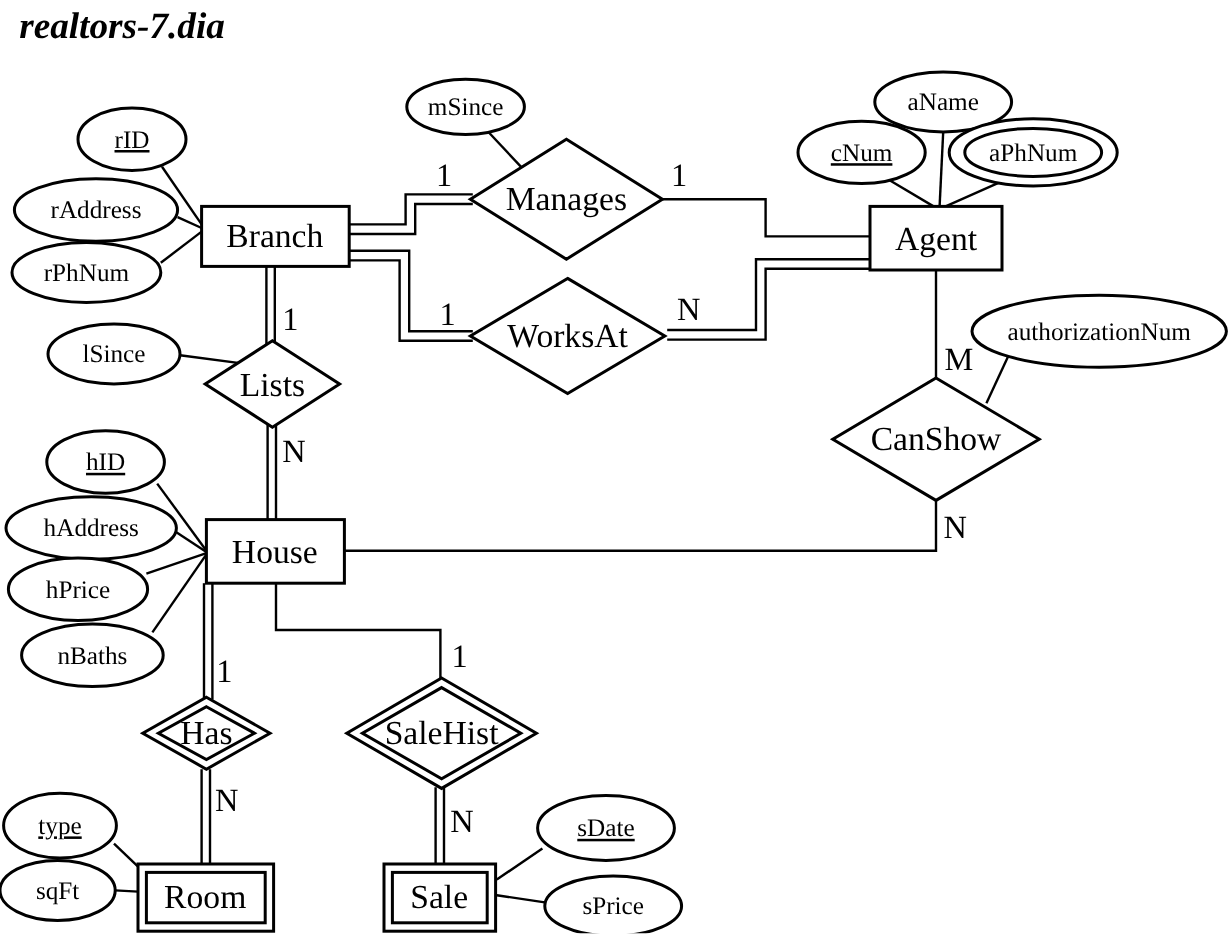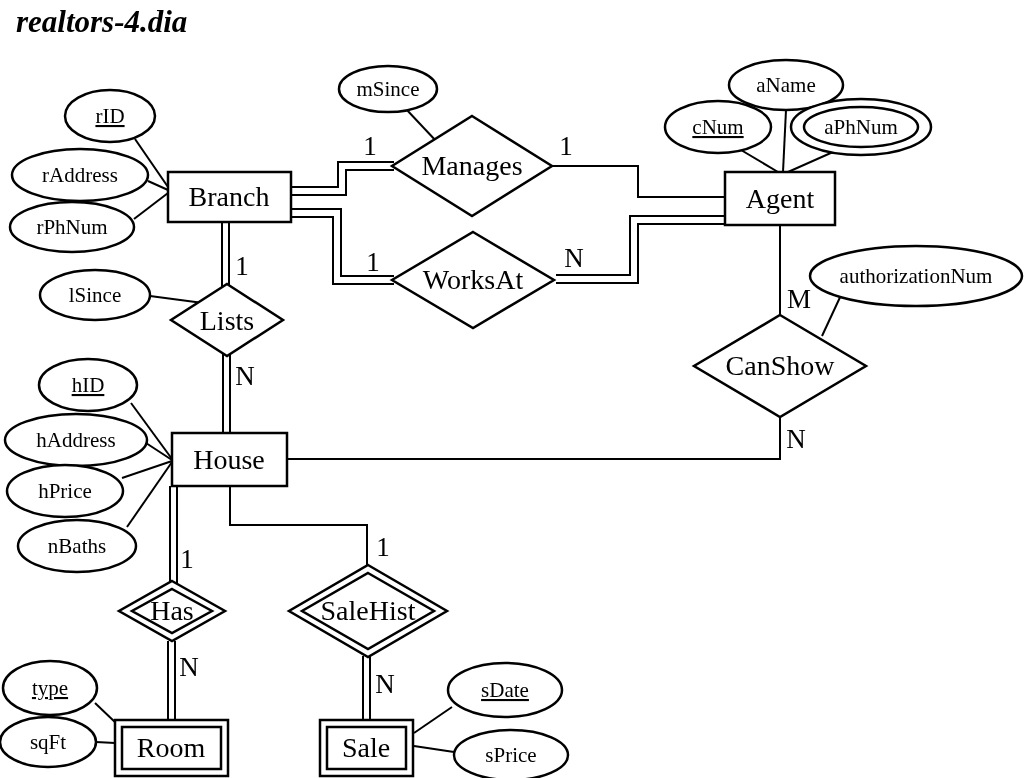--- a/index.html
+++ b/index.html
@@ -25,21 +25,21 @@
   .lbl-entity { font-size: 28px; text-anchor: middle; }
   .lbl-rel    { font-size: 28px; text-anchor: middle; }
   .lbl-attr   { font-size: 21px; text-anchor: middle; }
   .lbl-card   { font-size: 27px; text-anchor: middle; }
   .key { text-decoration: underline; }
 </style>
 </head>
 <body>
 
 <div id="stage">
-  <div id="diagram-title">realtors-4.dia</div>
+  <div id="diagram-title">realtors-7.dia</div>
 
   <svg width="1024" height="778" viewBox="0 0 1024 778">
 
     <g>
 
       <line class="conn" x1="135" y1="139" x2="168" y2="187"></line>
       <line class="conn" x1="148" y1="181" x2="168" y2="190"></line>
       <line class="conn" x1="134" y1="219" x2="168" y2="193"></line>
       <line class="conn" x1="406" y1="109" x2="437" y2="142"></line>
       <line class="conn" x1="786" y1="110" x2="783" y2="172"></line>

